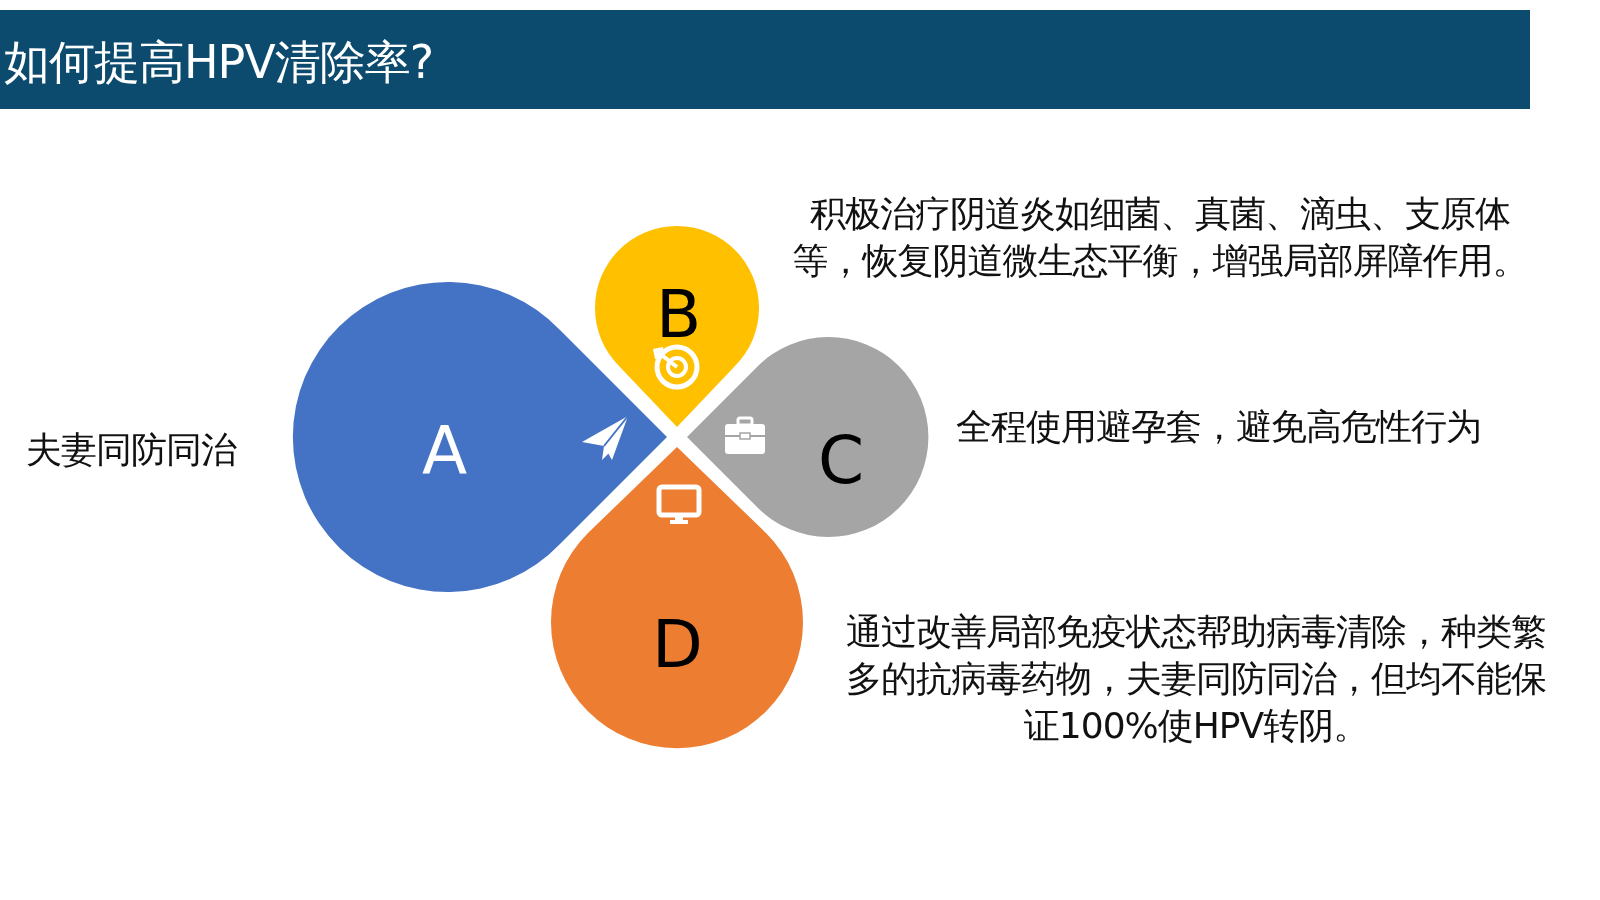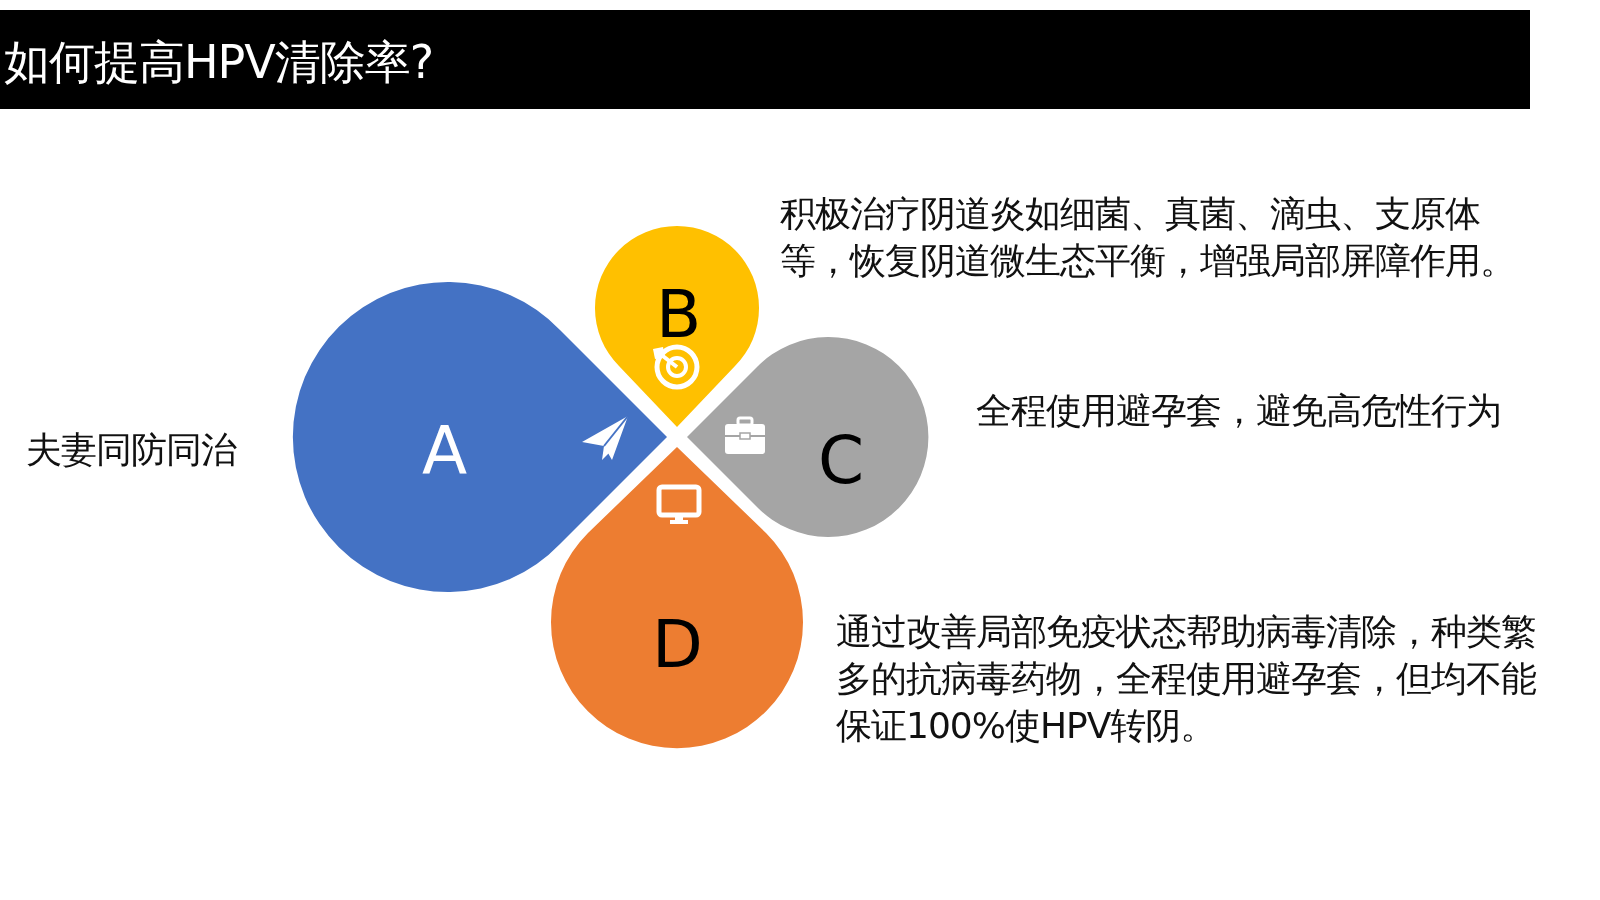--- a/index.html
+++ b/index.html
@@ -1,23 +1,23 @@
 <!DOCTYPE html>
 <html><head>
   <meta charset="utf-8">
   <style>
     html, body { margin: 0; padding: 0; }
     body { width: 1600px; height: 900px; background: #ffffff; position: relative; overflow: hidden; font-family: "DejaVu Sans", "Liberation Sans", sans-serif; }
-    .header-bar { position: absolute; left: 0; top: 10px; width: 1530px; height: 99px; background: #000000; }
+    .header-bar { position: absolute; left: 0; top: 10px; width: 1530px; height: 99px; background: #0c4a6e; }
     .header-title { position: absolute; left: 4px; top: 22px; font-size: 46px; color: #ffffff; letter-spacing: -1px; line-height: 60px; white-space: nowrap; }
     .diagram { position: absolute; left: 0; top: 0; width: 1600px; height: 900px; }
-    .desc { position: absolute; color: #111111; font-size: 36px; line-height: 47px; letter-spacing: -1px; }
+    .desc { position: absolute; color: #111111; font-size: 36px; line-height: 47px; letter-spacing: -1px; text-align: center; }
     .desc-a { left: 26px; top: 382px; white-space: nowrap; margin-top: 44px; }
     .desc-b { left: 780px; top: 190px; width: 760px; }
-    .desc-c { left: 956px; top: 387px; white-space: nowrap; margin-left: 20px; }
+    .desc-c { left: 956px; top: 403px; white-space: nowrap; }
     .desc-d { left: 836px; top: 608px; width: 720px; }
     .letter { position: absolute; font-size: 66px; line-height: 66px; font-family: "DejaVu Sans", sans-serif; }
   </style>
 </head>
 <body>
 
 <div class="header-bar">
   <div class="header-title">如何提高HPV清除率?</div>
 </div>
 
@@ -67,13 +67,13 @@
 </svg>
 
 <div class="letter" style="left:422px; top:418px; color:#ffffff;">A</div>
 <div class="letter" style="left:656px; top:282px; color:#000000;">B</div>
 <div class="letter" style="left:818px; top:428px; color:#000000;">C</div>
 <div class="letter" style="left:652px; top:612px; color:#000000;">D</div>
 
 <div class="desc desc-a">夫妻同防同治</div>
 <div class="desc desc-b">积极治疗阴道炎如细菌、真菌、滴虫、支原体等，恢复阴道微生态平衡，增强局部屏障作用。</div>
 <div class="desc desc-c">全程使用避孕套，避免高危性行为</div>
-<div class="desc desc-d">通过改善局部免疫状态帮助病毒清除，种类繁多的抗病毒药物，全程使用避孕套，但均不能保证100%使HPV转阴。</div>
+<div class="desc desc-d">通过改善局部免疫状态帮助病毒清除，种类繁多的抗病毒药物，夫妻同防同治，但均不能保证100%使HPV转阴。</div>
 
 </body></html>

